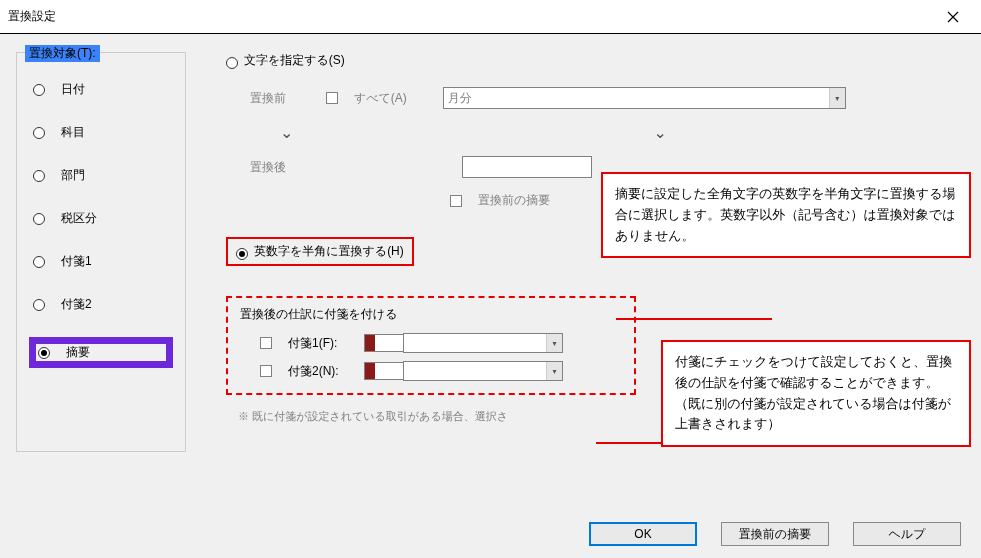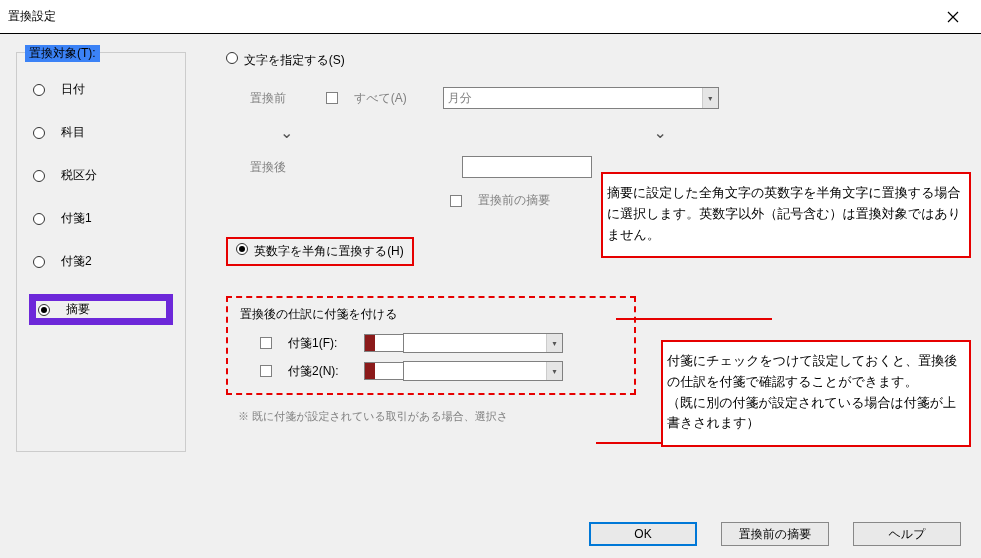--- a/index.html
+++ b/index.html
@@ -77,21 +77,21 @@
   }
   .radio.checked::after {
     content: "";
     width: 6px; height: 6px; border-radius: 50%; background: #000;
   }
   .main-area {
     flex: 1;
     padding-left: 40px;
     position: relative;
   }
-  .mode-radio { display: flex; align-items: flex-start; gap: 6px; }
+  .mode-radio { display: flex; align-items: flex-end; gap: 6px; }
   .mode-radio.boxed {
     border: 2px solid #e60000;
     padding: 4px 8px;
     display: inline-flex;
   }
   .disabled { color: #808080; }
   .row { display: flex; align-items: center; gap: 16px; }
   .label-col { width: 60px; }
   .chk {
     width: 12px; height: 12px; border: 1px solid #808080; background: #fff; display:inline-block;
@@ -124,24 +124,23 @@
     background: linear-gradient(to right, #8b1a1a 0%, #8b1a1a 25%, #fff 25%, #fff 100%);
   }
   .dd-small {
     border: 1px solid #808080; background: #fff; height: 20px; width: 200px; position: relative; display:inline-block;
   }
   .dd-small .dd-btn { position:absolute; right:0;top:0;bottom:0;width:16px;background:#e5e5e5;border-left:1px solid #ccc;display:flex;align-items:center;justify-content:center;font-size:8px;color:#555;}
   .callout {
     position: absolute;
     border: 2px solid #e60000;
     background: #fff;
-    padding: 10px 4px;
+    padding: 10px 12px;
     font-size: 13px;
     line-height: 1.6;
-    font-family: Liberation Mono, monospace;
   }
   .callout1 { right: 10px; top: 172px; width: 370px; }
   .callout2 { right: 10px; top: 340px; width: 310px; }
   .connector {
     position: absolute;
     background: #e60000;
     height: 2px;
   }
   .button-bar {
     position: absolute;
@@ -182,20 +181,24 @@
         <label class="radio-item">
             <span class="radio"></span>
             <span>日付</span>
           </label>
         <label class="radio-item">
             <span class="radio"></span>
             <span>科目</span>
           </label>
         <label class="radio-item">
             <span class="radio"></span>
+            <span>部門</span>
+          </label>
+        <label class="radio-item">
+            <span class="radio"></span>
             <span>税区分</span>
           </label>
         <label class="radio-item">
             <span class="radio"></span>
             <span>付箋1</span>
           </label>
         <label class="radio-item">
             <span class="radio"></span>
             <span>付箋2</span>
           </label>
@@ -211,21 +214,21 @@
       <div class="mode-radio" style="margin-bottom:18px;">
         <span class="radio"></span>
         <span>文字を指定する(S)</span>
       </div>
 
       <div class="disabled" style="margin-left:24px;">
         <div class="row" style="margin-bottom:14px;">
           <span class="label-col">置換前</span>
           <span class="chk"></span>
           <span>すべて(A)</span>
-          <span class="dropdown" style="width:276px;margin-left:20px;">
+          <span class="dropdown" style="width:403px;margin-left:20px;">
             <span>月分</span>
             <span class="dd-btn">▾</span>
           </span>
         </div>
         <div class="row" style="justify-content:flex-start;gap:200px;margin-bottom:14px;">
           <span class="vchev" style="margin-left:30px;">⌄</span>
           <span class="vchev" style="margin-left:160px;">⌄</span>
         </div>
         <div class="row" style="margin-bottom:14px;">
           <span class="label-col">置換後</span>

